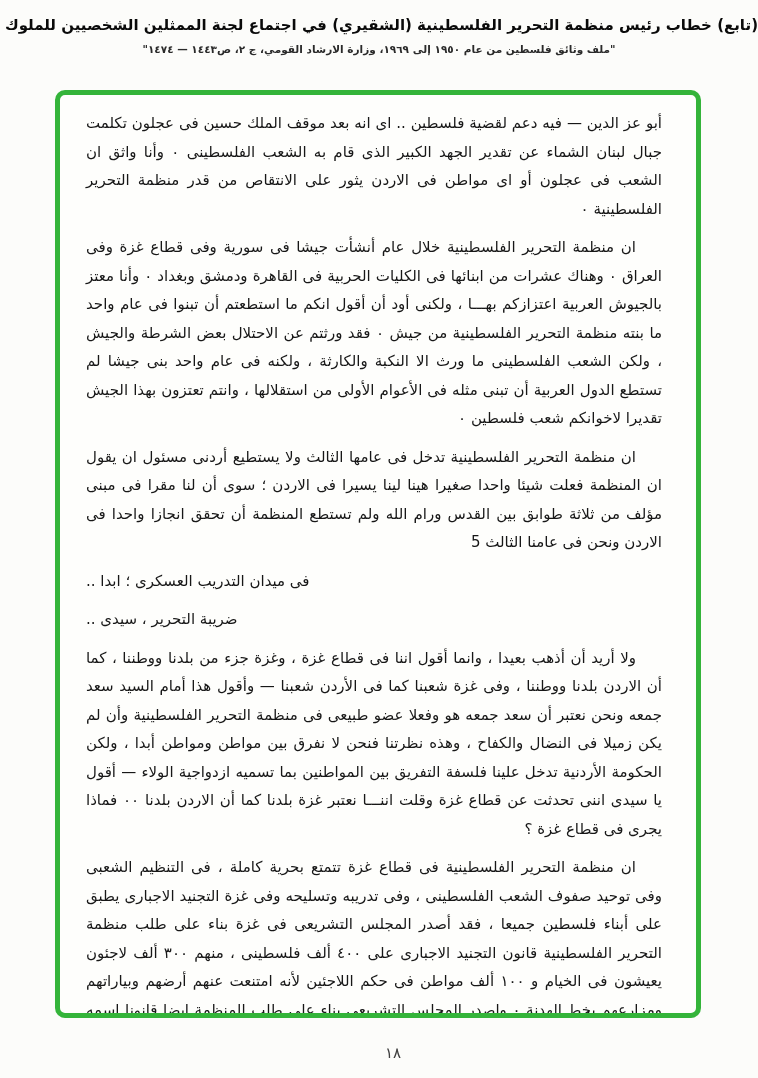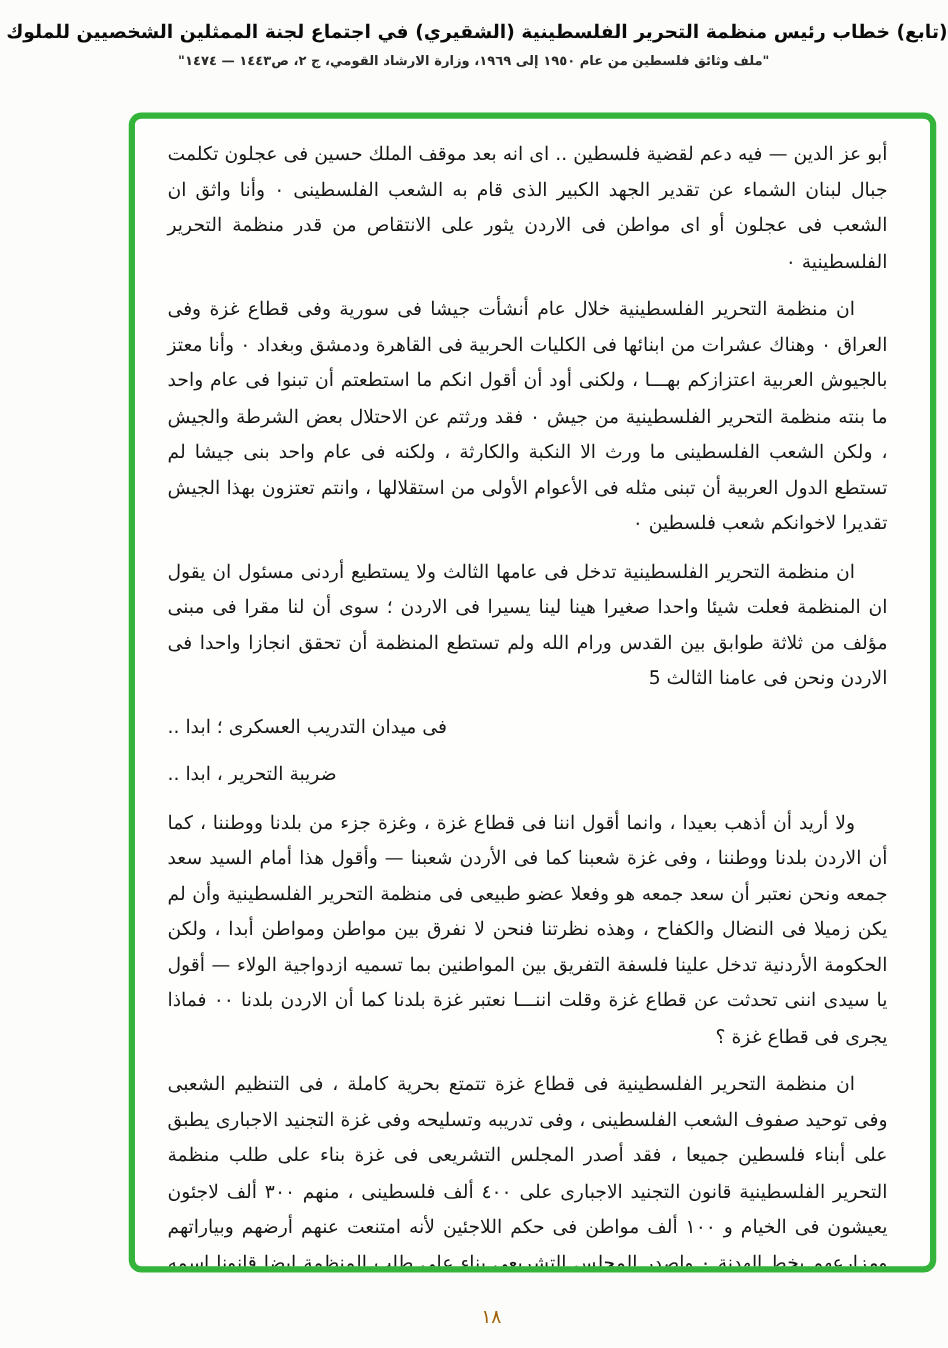--- a/index.html
+++ b/index.html
@@ -67,38 +67,38 @@
     margin-bottom: 10px;
     text-align: left;
   }
   .page-number {
     position: absolute;
     left: 0;
     right: 0;
     bottom: 16px;
     text-align: center;
     font-size: 15px;
-    color: #a16207;
+    color: #404040;
     direction: rtl;
     padding-left: 28px;
   }
 </style>
 </head>
 <body>
 
 <div class="header">
   <div class="header-title" dir="rtl" lang="ar">(تابع) خطاب رئيس منظمة التحرير الفلسطينية (الشقيري) في اجتماع لجنة الممثلين الشخصيين للملوك والرؤساء العرب</div>
   <div class="header-source" dir="rtl" lang="ar">"ملف وثائق فلسطين من عام ١٩٥٠ إلى ١٩٦٩، وزارة الارشاد القومي، ج ٢، ص١٤٤٣ — ١٤٧٤"</div>
 </div>
 
-<div class="doc-box" style="border-color: rgb(52, 180, 58); margin-left: 48px;">
+<div class="doc-box" style="border-color: rgb(52, 180, 58);">
   <div class="doc-text" dir="rtl" lang="ar">
     <p class="flush">أبو عز الدين — فيه دعم لقضية فلسطين .. اى انه بعد موقف الملك حسين فى عجلون تكلمت جبال لبنان الشماء عن تقدير الجهد الكبير الذى قام به الشعب الفلسطينى ۰ وأنا واثق ان الشعب فى عجلون أو اى مواطن فى الاردن يثور على الانتقاص من قدر منظمة التحرير الفلسطينية ۰</p>
     <p>ان منظمة التحرير الفلسطينية خلال عام أنشأت جيشا فى سورية وفى قطاع غزة وفى العراق ۰ وهناك عشرات من ابنائها فى الكليات الحربية فى القاهرة ودمشق وبغداد ۰ وأنا معتز بالجيوش العربية اعتزازكم بهـــا ، ولكنى أود أن أقول انكم ما استطعتم أن تبنوا فى عام واحد ما بنته منظمة التحرير الفلسطينية من جيش ۰ فقد ورثتم عن الاحتلال بعض الشرطة والجيش ، ولكن الشعب الفلسطينى ما ورث الا النكبة والكارثة ، ولكنه فى عام واحد بنى جيشا لم تستطع الدول العربية أن تبنى مثله فى الأعوام الأولى من استقلالها ، وانتم تعتزون بهذا الجيش تقديرا لاخوانكم شعب فلسطين ۰</p>
     <p>ان منظمة التحرير الفلسطينية تدخل فى عامها الثالث ولا يستطيع أردنى مسئول ان يقول ان المنظمة فعلت شيئا واحدا صغيرا هينا لينا يسيرا فى الاردن ؛ سوى أن لنا مقرا فى مبنى مؤلف من ثلاثة طوابق بين القدس ورام الله ولم تستطع المنظمة أن تحقق انجازا واحدا فى الاردن ونحن فى عامنا الثالث 5</p>
     <p class="short">فى ميدان التدريب العسكرى ؛ ابدا ..</p>
-    <p class="short">ضريبة التحرير ، ابدا ..</p>
+    <p class="short">ضريبة التحرير ، سيدى ..</p>
     <p>ولا أريد أن أذهب بعيدا ، وانما أقول اننا فى قطاع غزة ، وغزة جزء من بلدنا ووطننا ، كما أن الاردن بلدنا ووطننا ، وفى غزة شعبنا كما فى الأردن شعبنا — وأقول هذا أمام السيد سعد جمعه ونحن نعتبر أن سعد جمعه هو وفعلا عضو طبيعى فى منظمة التحرير الفلسطينية وأن لم يكن زميلا فى النضال والكفاح ، وهذه نظرتنا فنحن لا نفرق بين مواطن ومواطن أبدا ، ولكن الحكومة الأردنية تدخل علينا فلسفة التفريق بين المواطنين بما تسميه ازدواجية الولاء — أقول يا سيدى اننى تحدثت عن قطاع غزة وقلت اننـــا نعتبر غزة بلدنا كما أن الاردن بلدنا ۰۰ فماذا يجرى فى قطاع غزة ؟</p>
     <p>ان منظمة التحرير الفلسطينية فى قطاع غزة تتمتع بحرية كاملة ، فى التنظيم الشعبى وفى توحيد صفوف الشعب الفلسطينى ، وفى تدريبه وتسليحه وفى غزة التجنيد الاجبارى يطبق على أبناء فلسطين جميعا ، فقد أصدر المجلس التشريعى فى غزة بناء على طلب منظمة التحرير الفلسطينية قانون التجنيد الاجبارى على ٤٠٠ ألف فلسطينى ، منهم ٣٠٠ ألف لاجئون يعيشون فى الخيام و ١٠٠ ألف مواطن فى حكم اللاجئين لأنه امتنعت عنهم أرضهم وبياراتهم ومزارعهم بخط الهدنة ۰ واصدر المجلس التشريعى بناء على طلب المنظمة ايضا قانونا اسمه قانون ضريبة التحرير ،</p>
   </div>
 </div>
 
 <div class="page-number">١٨</div>
 
 </body></html>

